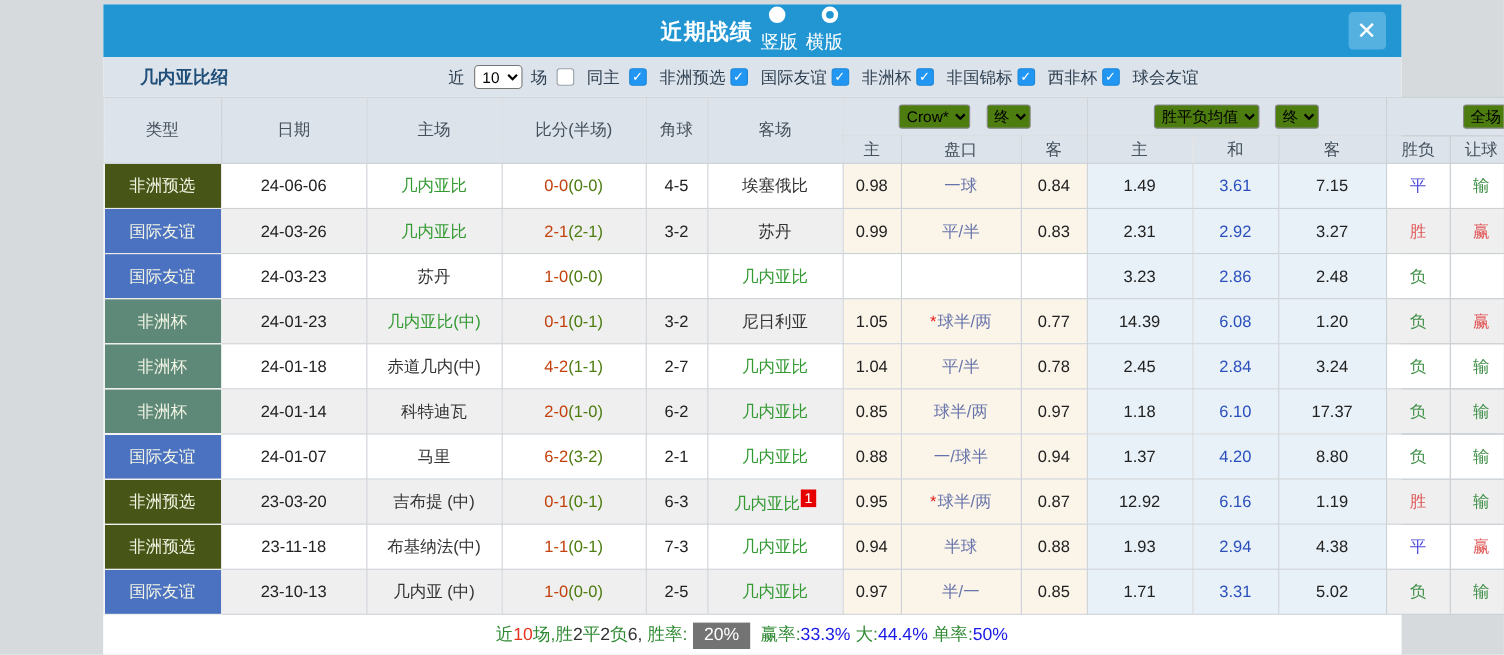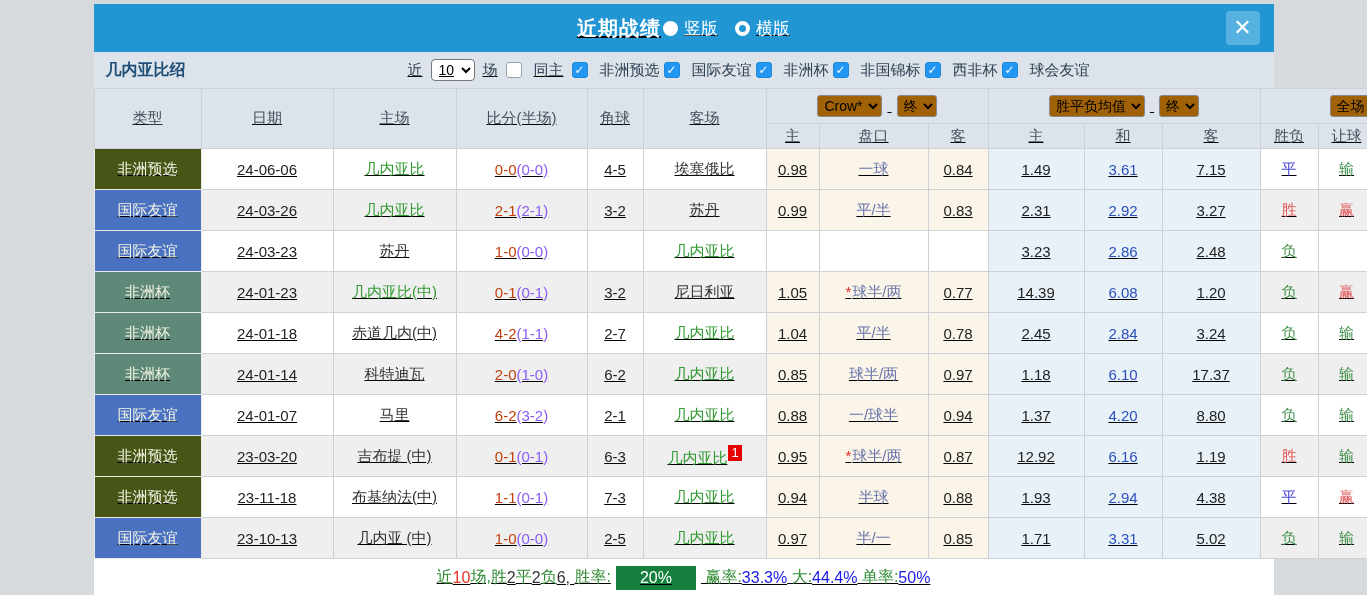--- a/index.html
+++ b/index.html
@@ -1,84 +1,84 @@
 <!DOCTYPE html>
 <html><head>
 <meta charset="utf-8">
 <style>
   * { box-sizing: border-box; margin: 0; padding: 0; }
   html,body { width:1367px; height:595px; overflow:hidden;
     font-family:"Liberation Sans","DejaVu Sans",sans-serif;
     background:#d7dadd; }
-  .panel { width:1180px; height:591px; margin:4px auto 0 auto; background:#fff;text-decoration:underline; }
+  .panel { width:1180px; height:591px; margin:4px auto 0 auto; background:#fff; }
 
   
   .titlebar { height:48px; background:#2196d3; position:relative;
     display:flex; align-items:center; justify-content:center; }
   .title-group { display:flex; align-items:center; gap:7px; color:#fff; }
   .title-text { font-size:20px; font-weight:bold; letter-spacing:1px; }
-  .vopt { display:flex; align-items:center; gap:6px; font-size:17px; color:#fff; cursor:pointer; }
+  .vopt { display:flex; align-items:center; gap:6px; font-size:17px; color:#fff; cursor:pointer;flex-direction:column; }
   .radio { display:inline-block; border-radius:50%; }
   .radio.on  { width:15px; height:15px; background:#fff; margin-left:-5px; }
   .radio.off { width:15px; height:15px; border:4px solid #fff; background:transparent; margin-left:10px; }
   .closebtn { position:absolute; right:14px; top:7px; width:34px; height:34px;
     background:#54b1e0; border-radius:4px; display:flex; align-items:center;
     justify-content:center; cursor:pointer; }
   .closebtn span { color:#fff; font-size:22px; font-weight:bold; line-height:1; }
 
   
   .filterbar { height:36px; background:#dce3ea; position:relative;
     display:flex; align-items:center; font-size:15px; color:#2c3e50; }
-  .teamtitle { position:absolute; left:12px; font-size:16px; font-weight:bold; color:#1f4e79; }
+  .teamtitle { position:absolute; left:34px; font-size:16px; font-weight:bold; color:#1f4e79; }
   .filters { margin:0 auto; padding-left:130px; display:flex; align-items:center; gap:4px; }
   .filters select { font-size:14px; padding:1px 3px; border:1px solid #777;
     border-radius:4px; background:#fff; margin:0 4px; }
   .chk { display:inline-flex; align-items:center; gap:12px; cursor:pointer; margin-left:4px; }
   .cb { width:16px; height:16px; border:1px solid #9aa2aa; background:#fff;
     border-radius:3px; display:inline-flex; align-items:center; justify-content:center; }
   .cb.on { background:#2196f3; border-color:#1e88d6; color:#fff; font-size:12px; font-weight:bold; }
 
   
   table { width:1359px; border-collapse:collapse; table-layout:fixed;padding-left:42px; }
   th,td { border:1px solid #ccd1d6; text-align:center; vertical-align:middle;
     overflow:hidden; white-space:nowrap; }
   thead th { background:#dce3ea; color:#44505c; font-weight:normal; font-size:15px; }
   tr.h1 th { height:35px; }
   tr.h2 th { height:25px; font-size:15px; }
   .selcell select { font-size:14px; padding:1px 2px; border:1px solid #888;
-    border-radius:3px; background:#a16207; margin:0 5px; }
+    border-radius:3px; background:#4d7c0f; margin:0 5px; }
   tbody tr { height:41px; background:#fff; }
   tbody tr:nth-child(even) { background:#efefef; }
   tbody td { font-size:15px; color:#222; }
   td.c-type { color:#f4f6e6; border-color:#e9e9e9; font-size:15px; }
   td.c-team.team { color:#339a33; }
   td.c-team { color:#333; }
   .ft { color:#c2410c;margin-top:48px; }
-  .ht { color:#8b5cf6; }
+  .ht { color:#4d7c0f; }
   td.cream { background:#fbf4e9; }
   td.lblue { background:#e8f1f8; }
   td.line { color:#6673aa; }
   .star { color:#e62222; margin-right:1px; }
   td.bluetxt { color:#2b50bd; }
   td.res { font-size:15px; }
   .k-red { color:#e05555; }
   .k-green { color:#3f9048; }
   .k-blue { color:#4646d9; }
   .badge { display:inline-block; background:#e60000; color:#fff; font-size:13px;
     line-height:16px; padding:0 3px; vertical-align:super; margin-left:1px; }
 
   
   .footer { height:37px; background:#fff; display:flex; align-items:center;
     justify-content:center; font-size:16px; }
   .footer span { white-space:pre; }
   .seg-green { color:#2f8a33; }
   .seg-red   { color:#e63322; }
   .seg-dark  { color:#333; }
   .seg-blue  { color:#1a1ae6; }
-  .seg-badge { background:#15803d; color:#fff; padding:3px 24px; margin:12px 5px; }
+  .seg-badge { background:#737373; color:#fff; padding:3px 10px; margin:12px 5px; }
 </style>
 </head>
 <body>
 
 <div class="panel">
 
   <div class="titlebar">
     <div class="title-group">
       <span class="title-text">近期战绩</span>
       <span class="vopt">

